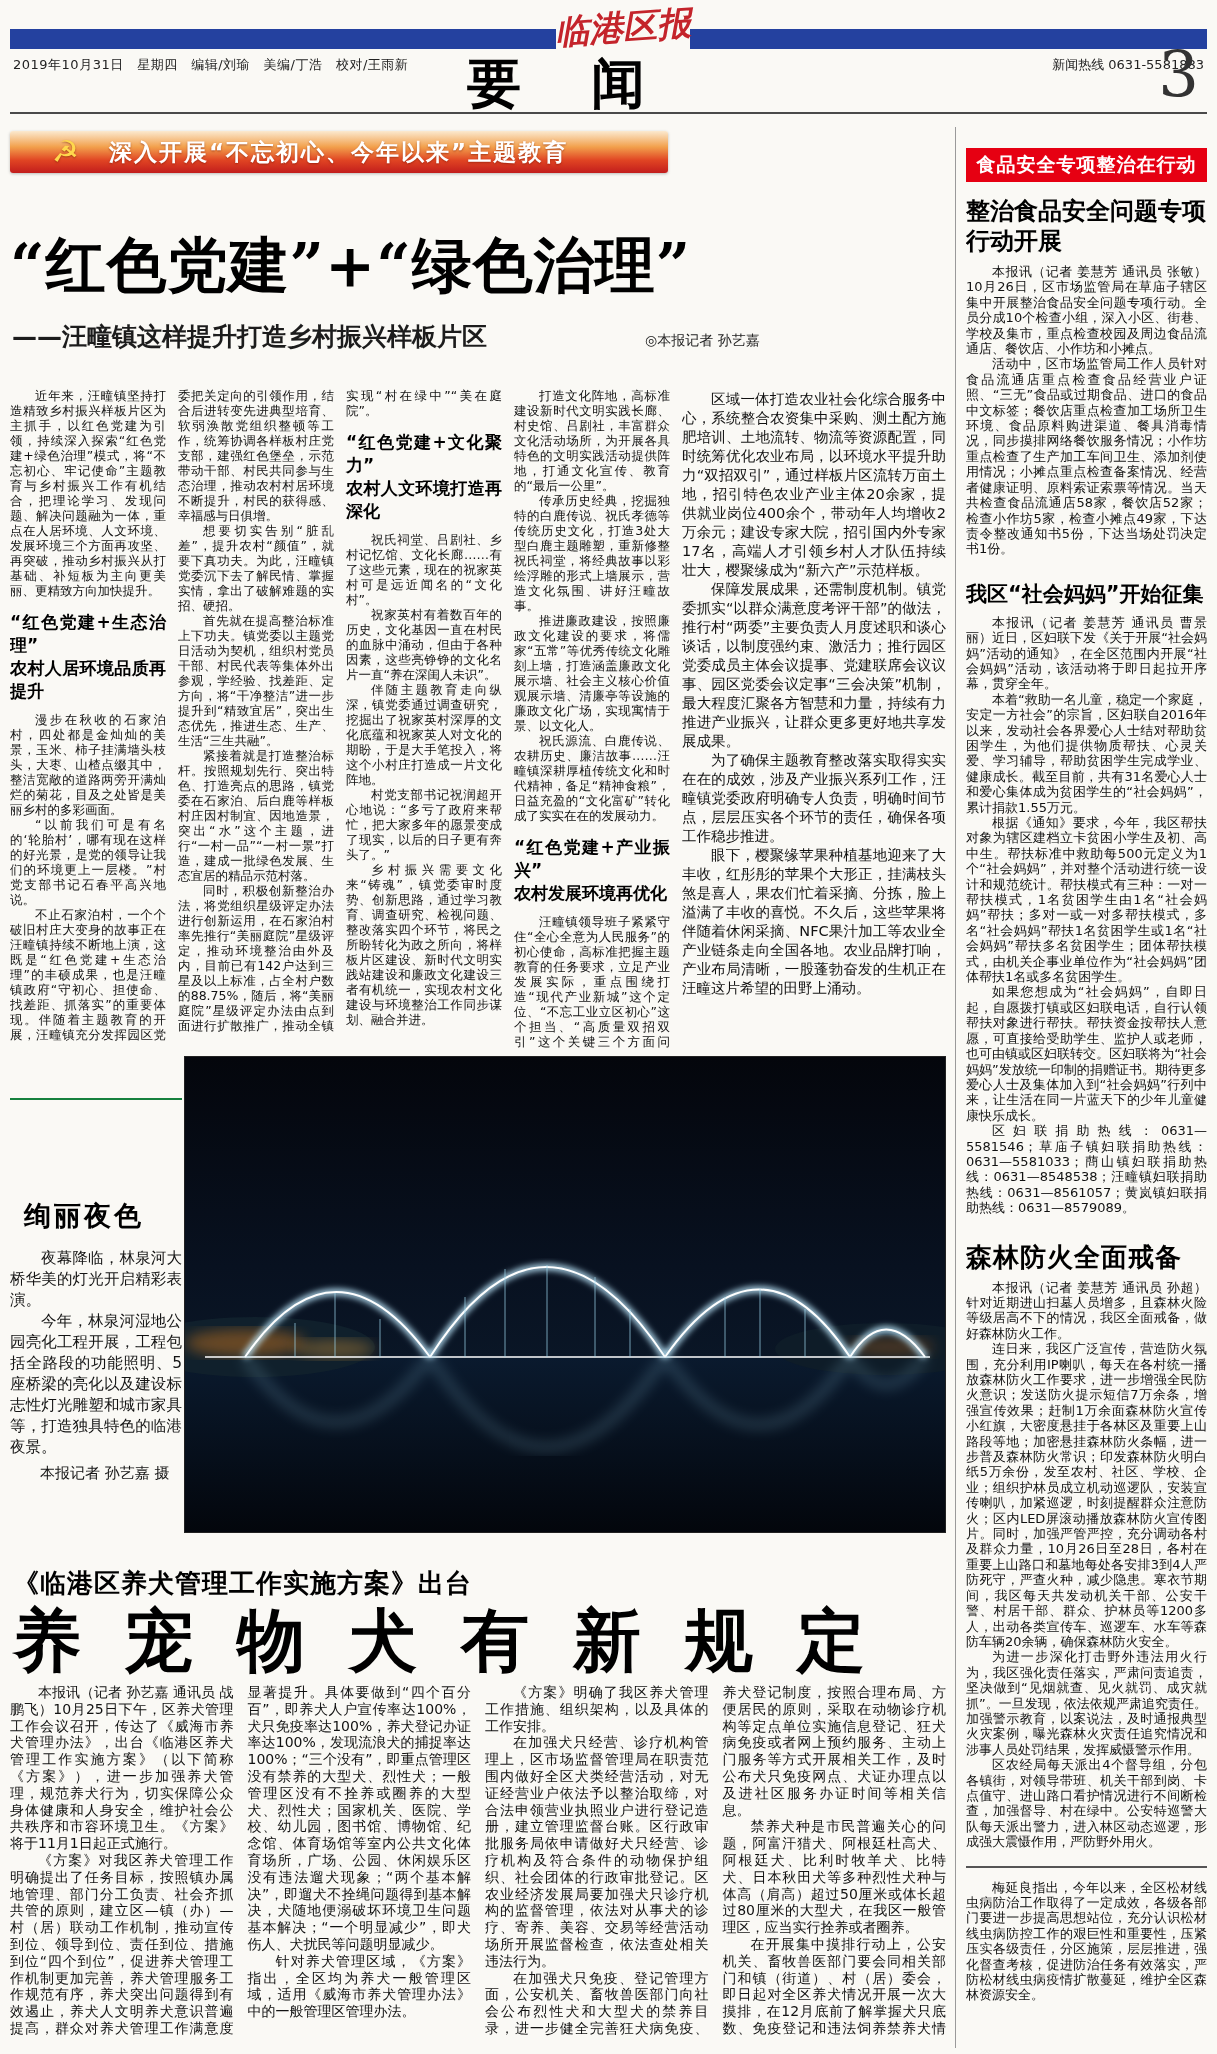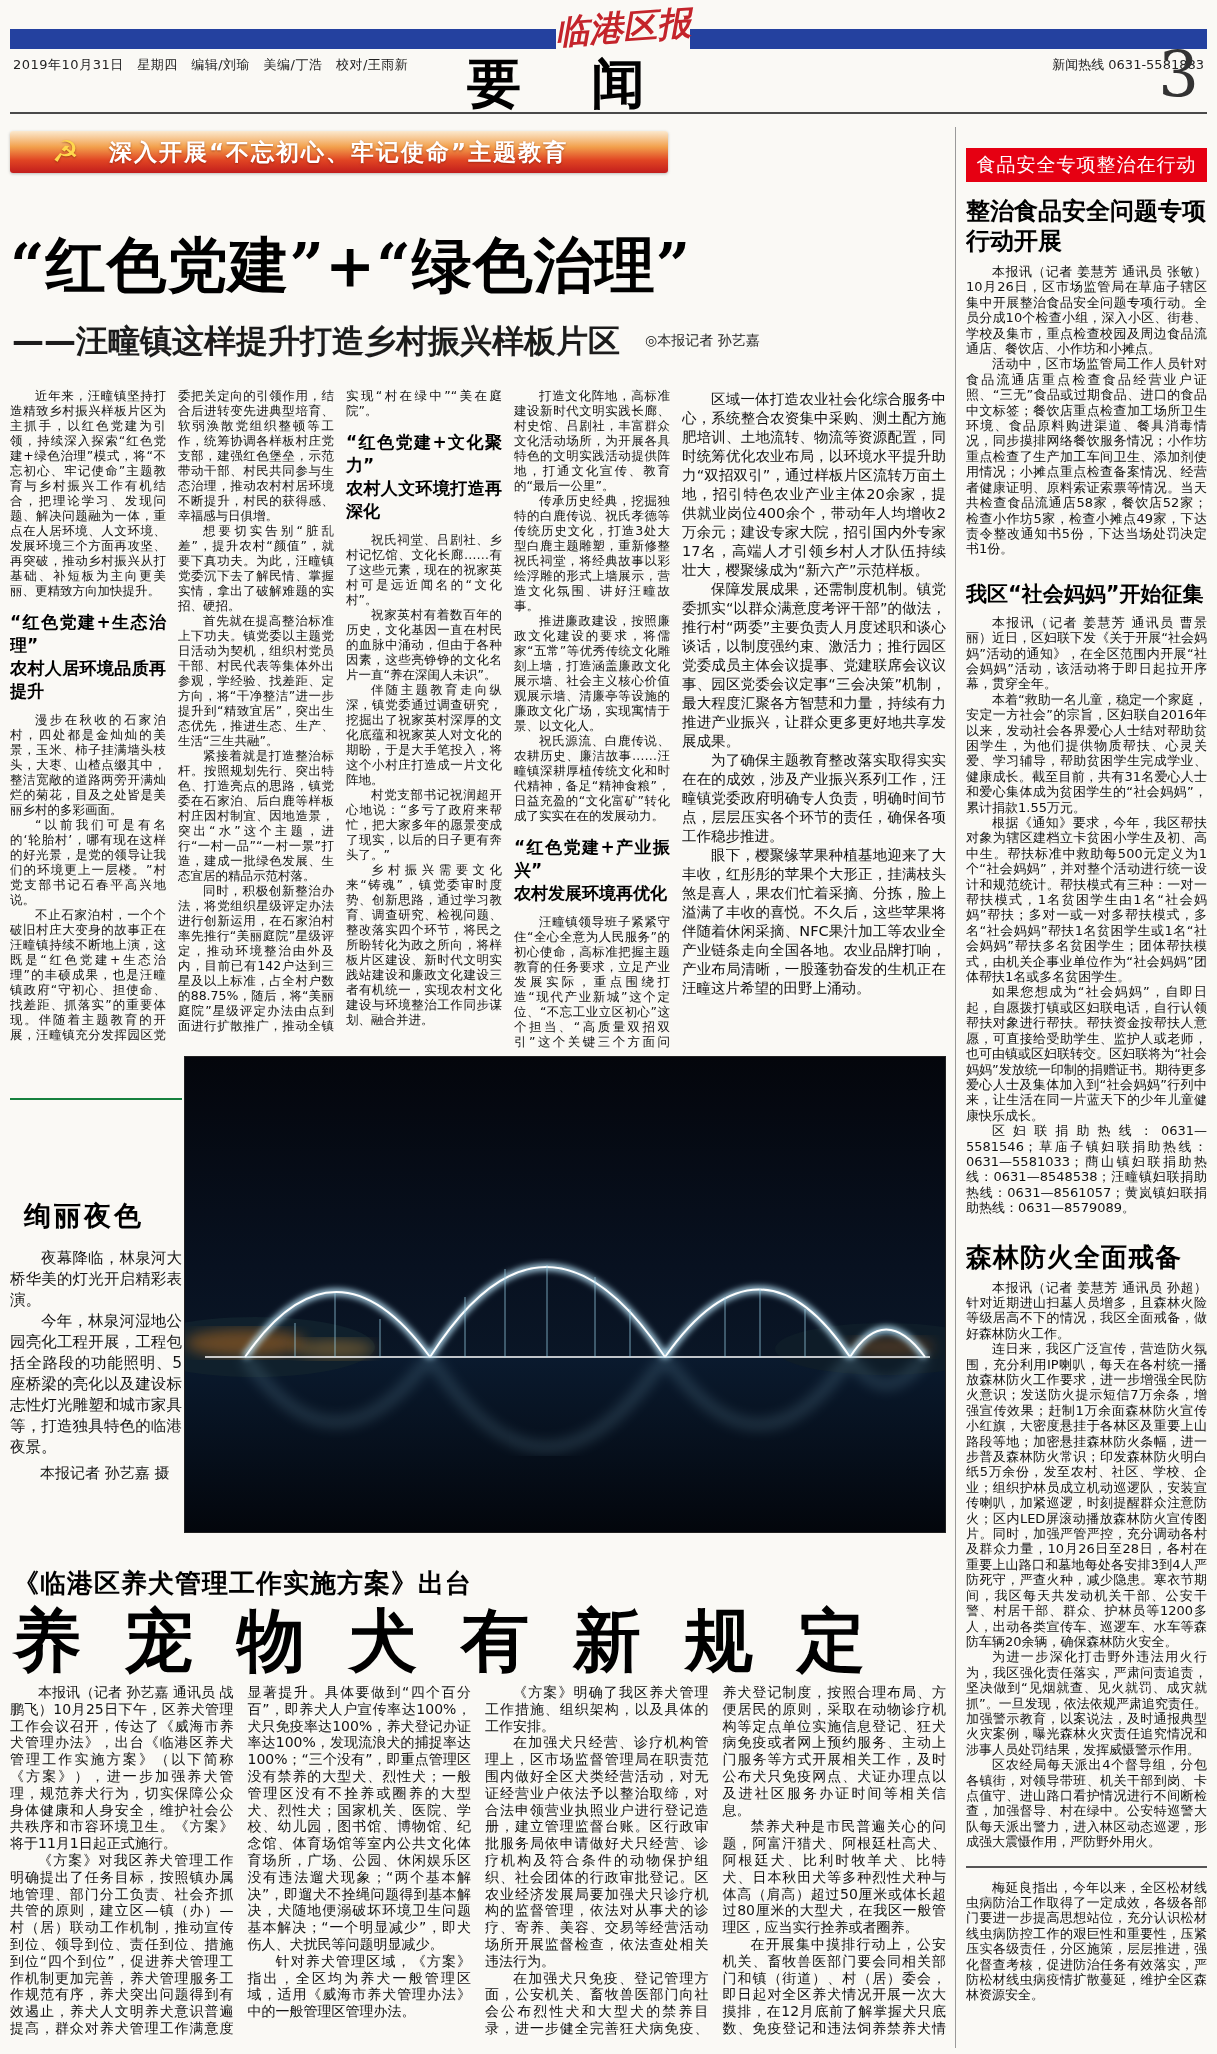--- a/index.html
+++ b/index.html
@@ -28,21 +28,21 @@
   .banner{left:10px;top:131px;width:658px;height:42px;border-radius:3px;
     background:linear-gradient(180deg,#fbe9cf 0%,#f2a04c 38%,#e04423 70%,#c21d1c 100%);
     display:flex;align-items:center;box-shadow:0 1px 3px rgba(0,0,0,.25);}
   .banner-emblem{margin-left:42px;color:#ffd84d;font-size:30px;line-height:30px;
     text-shadow:0 1px 2px rgba(120,30,0,.6);}
   .banner-text{color:#fff;font-weight:bold;font-size:23px;margin-left:30px;
     letter-spacing:2px;text-shadow:0 1px 2px rgba(120,20,0,.55);}
   .main-headline{left:10px;top:226px;width:938px;font-size:60px;font-weight:700;
     color:#000;font-family:"DejaVu Serif","Liberation Serif",serif;
     letter-spacing:1px;white-space:nowrap;}
-  .sub-headline{left:12px;top:320px;font-size:32px;font-weight:600;color:#1c1c1c;}
+  .sub-headline{left:12px;top:320px;font-size:25px;font-weight:600;color:#1c1c1c;}
   .byline{left:645px;top:332px;font-size:14px;color:#222;}
   .main-left-cols{left:10px;top:388px;width:660px;height:662px;overflow:hidden;
     column-count:4;column-gap:12px;font-size:12.5px;line-height:15px;
     text-align:justify;color:#111;}
   .main-left-cols p,.main-col5 p{margin:0;text-indent:2em;}
   .col-subhead{font-size:17px;font-weight:800;line-height:23px;margin:13px 0 9px;
     white-space:pre-line;text-indent:0;color:#000;}
   .main-col5{left:682px;top:390px;width:264px;height:658px;overflow:hidden;
     font-size:14.5px;line-height:19px;text-align:justify;color:#111;}
   
@@ -57,21 +57,21 @@
   .kicker{left:13px;top:1566px;font-size:26px;font-weight:700;color:#000;letter-spacing:1px;}
   .bottom-headline{left:13px;top:1596px;font-size:68px;font-weight:900;color:#000;
     font-family:"DejaVu Serif","Liberation Serif",serif;letter-spacing:44px;white-space:nowrap;}
   .bottom-cols{left:10px;top:1684px;width:936px;height:362px;overflow:hidden;
     column-count:4;column-gap:14px;font-size:14px;line-height:16.8px;
     text-align:justify;color:#111;}
   .bottom-cols p{margin:0;text-indent:2em;}
   
   .v-divider{left:955px;top:127px;width:1px;height:1921px;background:#9a9a9a;}
   .sidebar{left:966px;top:148px;width:241px;height:1900px;overflow:hidden;}
-  .sb-label{background:#e60012;color:#fff;font-weight:400;font-size:19px;
+  .sb-label{background:#e60012;color:#fff;font-weight:700;font-size:19px;
     text-align:center;padding:4px 2px;letter-spacing:1px;}
   .sb-h{font-weight:900;color:#000;margin:14px 0 8px;}
   .sb-h1{font-size:24px;line-height:30px;}
   .sb-h2{font-size:21px;line-height:26px;margin-top:24px;}
   .sb-h3{font-size:26px;line-height:30px;margin-top:26px;letter-spacing:1px;}
   .sidebar p{font-size:13px;line-height:15.4px;margin:0;text-indent:2em;
     text-align:justify;color:#111;}
   .sb-rule{border:none;border-top:2px solid #555;margin:16px 0 12px;}
 </style>
 </head>
@@ -81,21 +81,21 @@
 <div class="abs bar bar-right"></div>
 <div class="abs masthead">临港区报</div>
 <div class="abs date-line">2019年10月31日　星期四　编辑/刘瑜　美编/丁浩　校对/王雨新</div>
 <div class="abs hotline">新闻热线 0631-5581883</div>
 <div class="abs section-title">要　闻</div>
 <div class="abs page-num">3</div>
 <div class="abs header-rule"></div>
 
 <div class="abs banner">
   <span class="banner-emblem">☭</span>
-  <span class="banner-text">深入开展“不忘初心、牢记使命”主题教育</span>
+  <span class="banner-text">深入开展“不忘初心、今年以来”主题教育</span>
 </div>
 <div class="abs main-headline">“红色党建”+“绿色治理”</div>
 <div class="abs sub-headline">——汪疃镇这样提升打造乡村振兴样板片区</div>
 <div class="abs byline">◎本报记者 孙艺嘉</div>
 <div class="abs main-left-cols">
     <p>近年来，汪疃镇坚持打造精致乡村振兴样板片区为主抓手，以红色党建为引领，持续深入探索“红色党建+绿色治理”模式，将“不忘初心、牢记使命”主题教育与乡村振兴工作有机结合，把理论学习、发现问题、解决问题融为一体，重点在人居环境、人文环境、发展环境三个方面再攻坚、再突破，推动乡村振兴从打基础、补短板为主向更美丽、更精致方向加快提升。</p>
     <h3 class="col-subhead">“红色党建+生态治理”
 农村人居环境品质再提升</h3>
     <p>漫步在秋收的石家泊村，四处都是金灿灿的美景，玉米、柿子挂满墙头枝头，大枣、山楂点缀其中，整洁宽敞的道路两旁开满灿烂的菊花，目及之处皆是美丽乡村的多彩画面。</p>
     <p>“以前我们可是有名的‘轮胎村’，哪有现在这样的好光景，是党的领导让我们的环境更上一层楼。”村党支部书记石春平高兴地说。</p>

